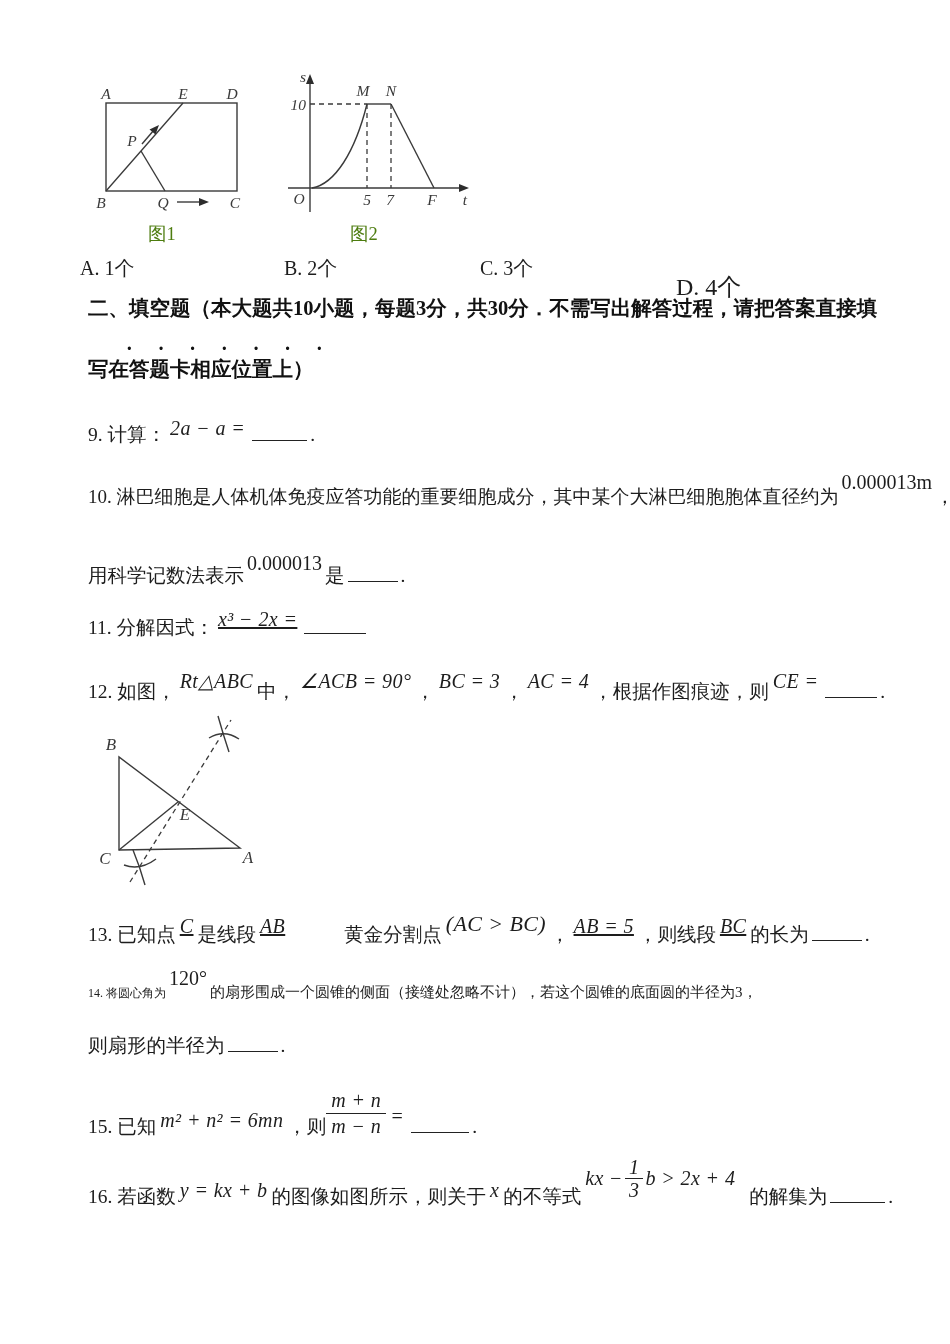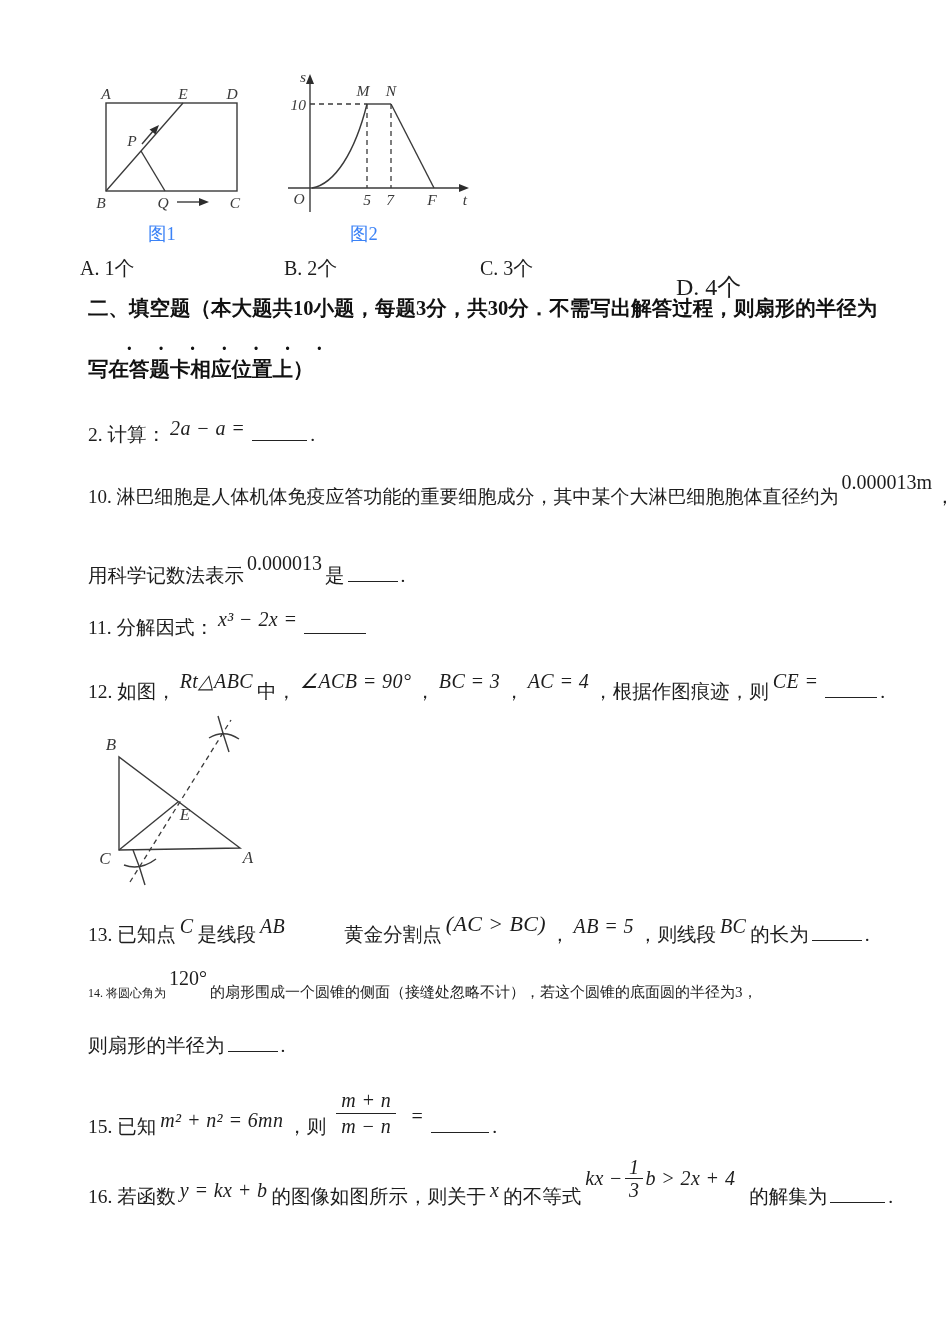--- a/index.html
+++ b/index.html
@@ -4,36 +4,36 @@
 <style>
   html,body{margin:0;padding:0;background:#ffffff;}
   .page{position:relative;width:950px;height:1344px;background:#ffffff;
         font-family:"Liberation Serif","DejaVu Serif",serif;color:#1d1d1d;overflow:hidden;}
   .abs{position:absolute;white-space:nowrap;}
   .cjk{font-size:19.5px;color:#1d1d1d;}
   .hdr{font-size:20.5px;font-weight:bold;color:#111;}
   .m{font-family:"Liberation Serif",serif;font-style:italic;font-size:20px;margin:0 4px;letter-spacing:0.4px;}
   .mu{font-family:"Liberation Serif",serif;font-style:normal;font-size:20px;margin:0 3px;}
   .r6{position:relative;top:-6px;display:inline-block;}
-  .r8{position:relative;top:-8px;display:inline-block;}
+  .r8{position:relative;top:-8px;display:inline-block;text-decoration:underline;}
   .r10{position:relative;top:-10px;display:inline-block;}
   .r12{position:relative;top:-12px;display:inline-block;}
   .r14{position:relative;top:-14px;display:inline-block;}
   .r18{position:relative;top:-18px;display:inline-block;}
   .blank{display:inline-block;height:3px;border-bottom:1.5px solid #222;margin:0 3px;vertical-align:baseline;}
   .gap{display:inline-block;}
   .bigp{font-size:24px;}
   .frac{display:inline-block;text-align:center;line-height:1.05;margin:0 5px;vertical-align:baseline;}
   .frac .fn{display:block;border-bottom:1.3px solid #222;padding:0 5px 2px;}
   .frac .fd{display:block;padding-top:2px;}
   .fr2{display:inline-block;text-align:center;line-height:1.0;vertical-align:middle;position:relative;top:-3px;margin:0 3px;}
   .fr2 .fn{display:block;border-bottom:1.3px solid #222;padding:0 4px 1px;}
   .fr2 .fd{display:block;padding-top:1px;}
   .emdots{font-size:20px;font-weight:bold;letter-spacing:25px;color:#111;}
-  .cap{font-size:18.5px;color:#3b82f6;}
+  .cap{font-size:18.5px;color:#4d7c0f;}
   svg{position:absolute;overflow:visible;}
   svg line, svg path, svg rect{stroke:#3a3a3a;fill:none;stroke-width:1.4;}
   svg .dash{stroke-dasharray:5,4;stroke-width:1.3;}
   svg text{font-family:"Liberation Serif",serif;font-style:italic;font-size:15.5px;fill:#3a3a3a;stroke:none;}
   svg .fillshape{fill:#2d2d2d;stroke:none;}
 </style>
 </head>
 <body>
 
 <div class="page">
@@ -77,26 +77,26 @@
     <text x="149" y="137" text-anchor="middle">F</text>
     <text x="182" y="137" text-anchor="middle">t</text>
   </svg>
   <div class="abs cap" style="left:350px;top:221px">图2</div>
 
   <div class="abs cjk" style="left:80px;top:255px;font-size:20px">A. 1个</div>
   <div class="abs cjk" style="left:284px;top:255px;font-size:20px">B. 2个</div>
   <div class="abs cjk" style="left:480px;top:255px;font-size:20px">C. 3个</div>
   <div class="abs cjk" style="left:676px;top:271px;font-size:24px">D. 4个</div>
 
-  <div class="abs hdr" style="left:88px;top:294px">二、填空题（本大题共10小题，每题3分，共30分．不需写出解答过程，则扇形的半径为</div>
+  <div class="abs hdr" style="left:88px;top:294px">二、填空题（本大题共10小题，每题3分，共30分．不需写出解答过程，请把答案直接填</div>
   <div class="abs emdots" style="left:126px;top:337px">·······</div>
   <div class="abs hdr" style="left:88px;top:355px">写在答题卡相应位置上）</div>
 
   <div class="abs" style="left:88px;top:421px">
-    <span class="cjk">2. 计算：</span><span class="m r6">2a − a =</span><span class="blank" style="width:55px"></span><span class="cjk">.</span>
+    <span class="cjk">9. 计算：</span><span class="m r6">2a − a =</span><span class="blank" style="width:55px"></span><span class="cjk">.</span>
   </div>
 
   <div class="abs" style="left:88px;top:483px">
     <span class="cjk" style="font-size:19px">10. 淋巴细胞是人体机体免疫应答功能的重要细胞成分，其中某个大淋巴细胞胞体直径约为</span><span class="mu r14">0.000013m</span><span class="cjk">，</span>
   </div>
   <div class="abs" style="left:88px;top:562px">
     <span class="cjk">用科学记数法表示</span><span class="mu r12">0.000013</span><span class="cjk">是</span><span class="blank" style="width:50px"></span><span class="cjk">.</span>
   </div>
 
   <div class="abs" style="left:88px;top:614px">
@@ -126,20 +126,20 @@
   </div>
 
   <div class="abs" style="left:88px;top:979px">
     <span class="cjk" style="font-size:12px">14. 将圆心角为</span><span class="mu r12">120°</span><span class="cjk" style="font-size:15px">的扇形围成一个圆锥的侧面（接缝处忽略不计），若这个圆锥的底面圆的半径为3，</span>
   </div>
   <div class="abs" style="left:88px;top:1032px">
     <span class="cjk">则扇形的半径为</span><span class="blank" style="width:50px"></span><span class="cjk">.</span>
   </div>
 
   <div class="abs" style="left:88px;top:1090px">
-    <span class="cjk">15. 已知</span><span class="m r4 r6">m² + n² = 6mn</span><span class="cjk">，则</span><span class="frac m" style="margin:0 10px"><span class="fn">m + n</span><span class="fd">m − n</span></span><span class="m r10">=</span><span class="blank" style="width:58px"></span><span class="cjk">.</span>
+    <span class="cjk">15. 已知</span><span class="m r4 r6">m² + n² = 6mn</span><span class="cjk">，则</span><span class="frac m" style="margin:0 0"><span class="fn">m + n</span><span class="fd">m − n</span></span><span class="m r10">=</span><span class="blank" style="width:58px"></span><span class="cjk">.</span>
   </div>
 
   <div class="abs" style="left:88px;top:1178px">
     <span class="cjk">16. 若函数</span><span class="m r6">y = kx + b</span><span class="cjk">的图像如图所示，则关于</span><span class="m r6">x</span><span class="cjk">的不等式</span><span class="r18"><span class="m" style="margin-right:0">kx −</span><span class="fr2 m" style="margin:0 2px"><span class="fn">1</span><span class="fd">3</span></span><span class="m" style="margin-left:0">b &gt; 2x + 4</span></span><span class="cjk" style="margin-left:10px">的解集为</span><span class="blank" style="width:55px"></span><span class="cjk">.</span>
   </div>
 
 </div>
 
 </body></html>

